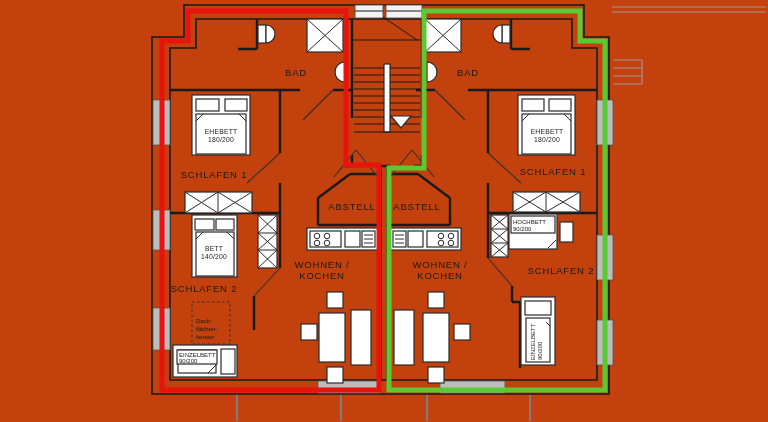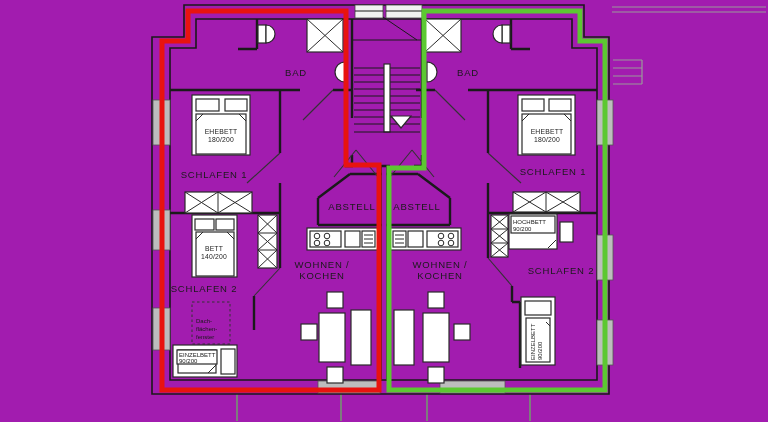--- a/index.html
+++ b/index.html
@@ -1,16 +1,16 @@
 <!DOCTYPE html>
 <html><head>
 <meta charset="utf-8">
 <style>
   html,body{margin:0;padding:0;background:#fff;}
-  #stage{position:relative;width:768px;height:422px;background:#a21caf;overflow:hidden;
+  #stage{position:relative;width:768px;height:422px;background:#c2410c;overflow:hidden;
          font-family:"Liberation Sans", sans-serif;}
   svg{position:absolute;left:0;top:0;}
   .wall{stroke:#1a1a1a;fill:none;}
   .outer{stroke-width:1.6;}
   .inner{stroke-width:1.6;}
   .iwall{stroke-width:2.4;}
   .pwall{stroke-width:1.5;}
   .thin{stroke:#1a1a1a;stroke-width:1;fill:none;}
   .door{stroke:#333;stroke-width:1.1;fill:none;}
   .furn{stroke:#2a2a2a;stroke-width:1.2;fill:#ffffff;}

